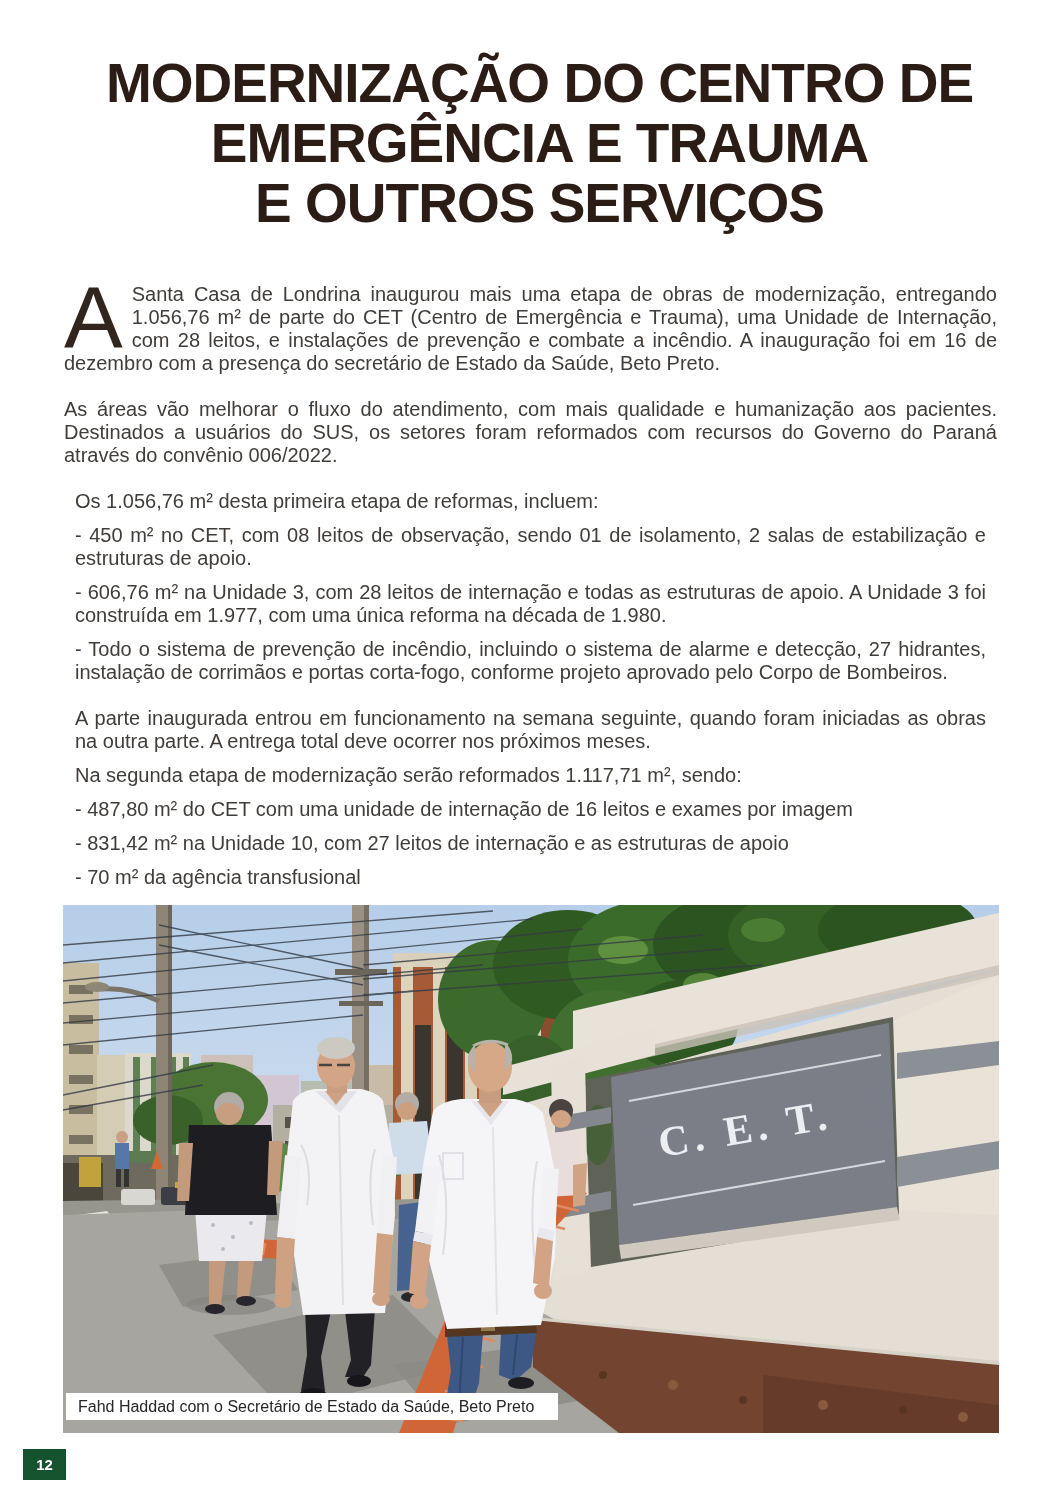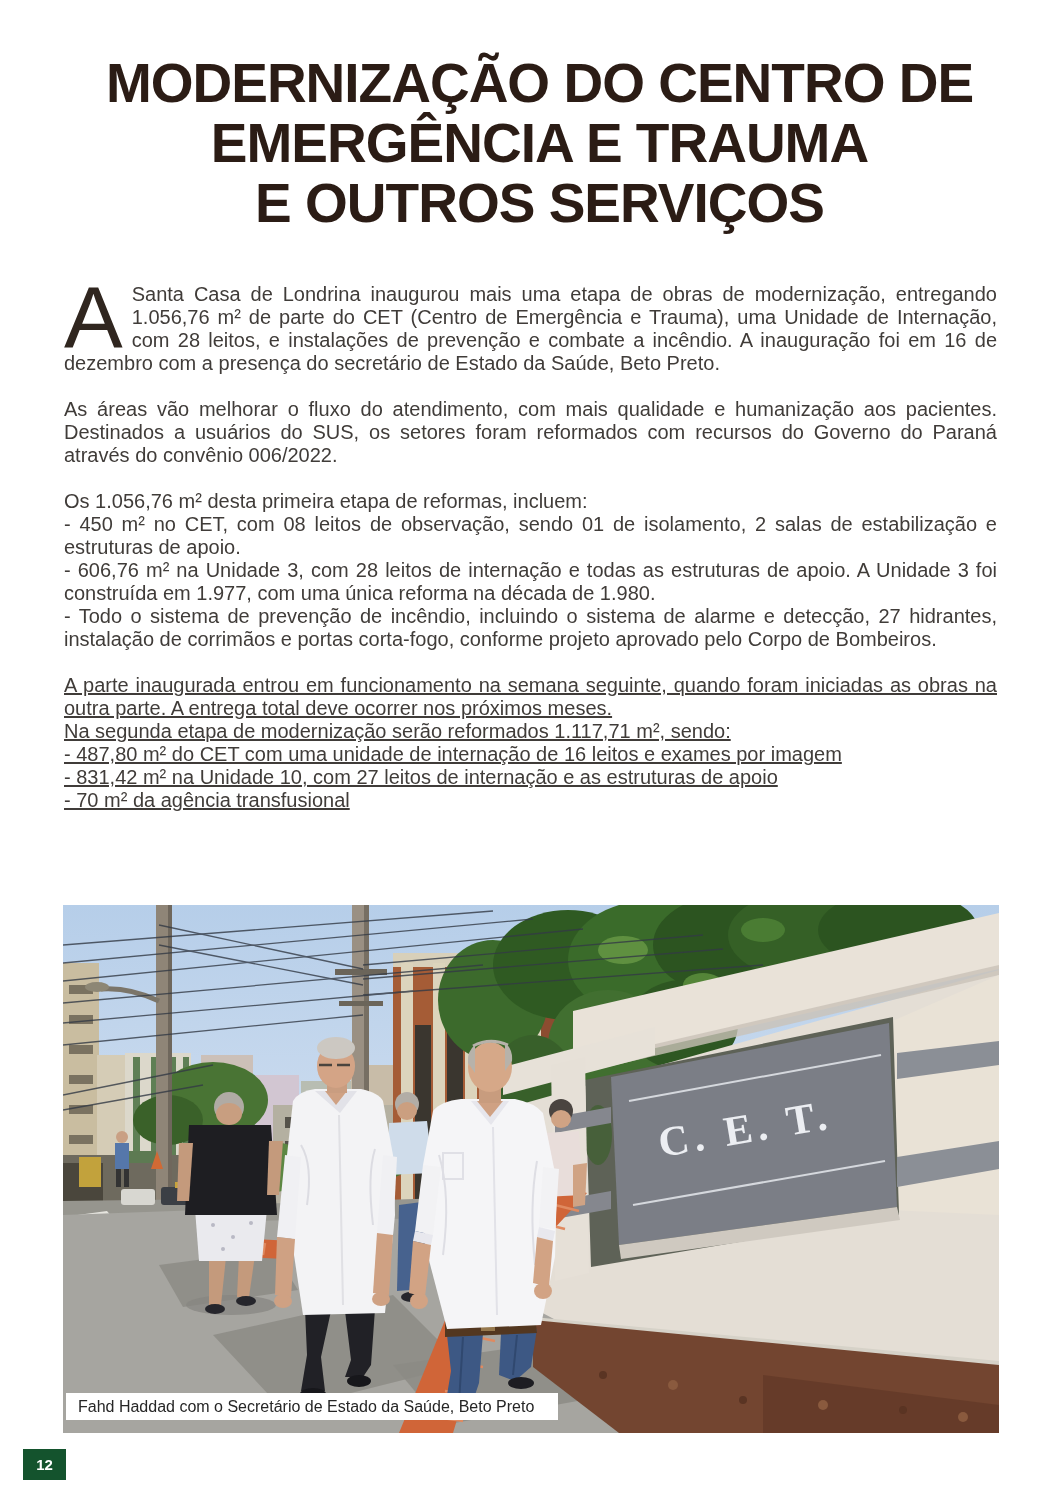--- a/index.html
+++ b/index.html
@@ -4,23 +4,23 @@
 <style>
   html,body{margin:0;padding:0;background:#ffffff;}
   .page{position:relative;width:1061px;height:1500px;background:#ffffff;overflow:hidden;
         font-family:"Liberation Sans",sans-serif;}
   .title{position:absolute;top:53px;left:0;right:0;margin:0;text-align:center;
          font-size:55px;line-height:60px;letter-spacing:-1px;font-weight:bold;color:#2b1c15;padding-left:18px;}
   .title span{display:block;}
   .article{position:absolute;left:64px;top:283px;width:933px;color:#403c39;
            font-size:20px;line-height:23px;}
   .article p{margin:0 0 23px;text-align:justify;}
-  .article p.tight{margin:0;}
+  .article p.tight{margin:11px;}
   .article .group{margin:0 0 23px;}
-  .article .group2{margin:0;text-decoration:underline;}
+  .article .group2{margin:0;}
   .dropcap{float:left;font-size:88px;line-height:66px;height:66px;padding:2px 9px 0 0;
            font-weight:400;color:#30261f;}
   .photo{position:absolute;left:63px;top:905px;width:936px;height:528px;background:#a6a5a0;}
   .photo svg{display:block;width:936px;height:528px;}
   .caption{position:absolute;left:3px;bottom:13px;height:27px;line-height:27px;
            background:#ffffff;color:#262626;font-size:16px;padding:0 24px 0 12px;white-space:nowrap;}
   .pageno{position:absolute;left:23px;top:1449px;width:43px;height:31px;background:#14532d;
           color:#ffffff;font-size:15px;font-weight:bold;display:flex;align-items:center;justify-content:center;}
 </style>
 </head>

